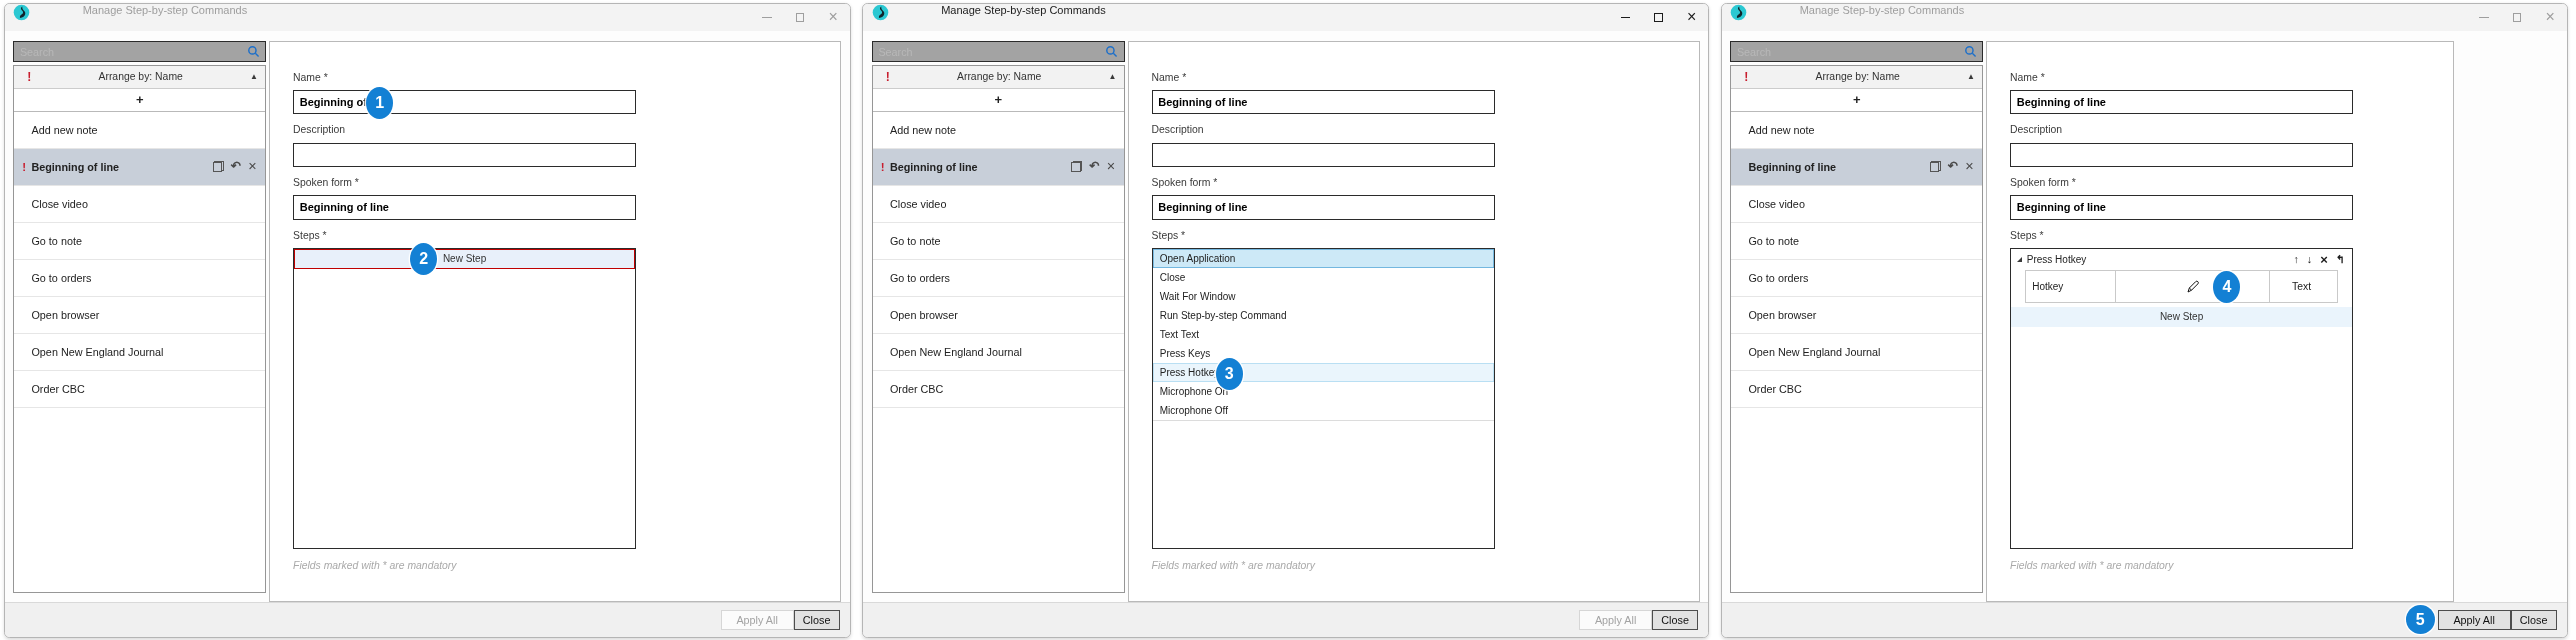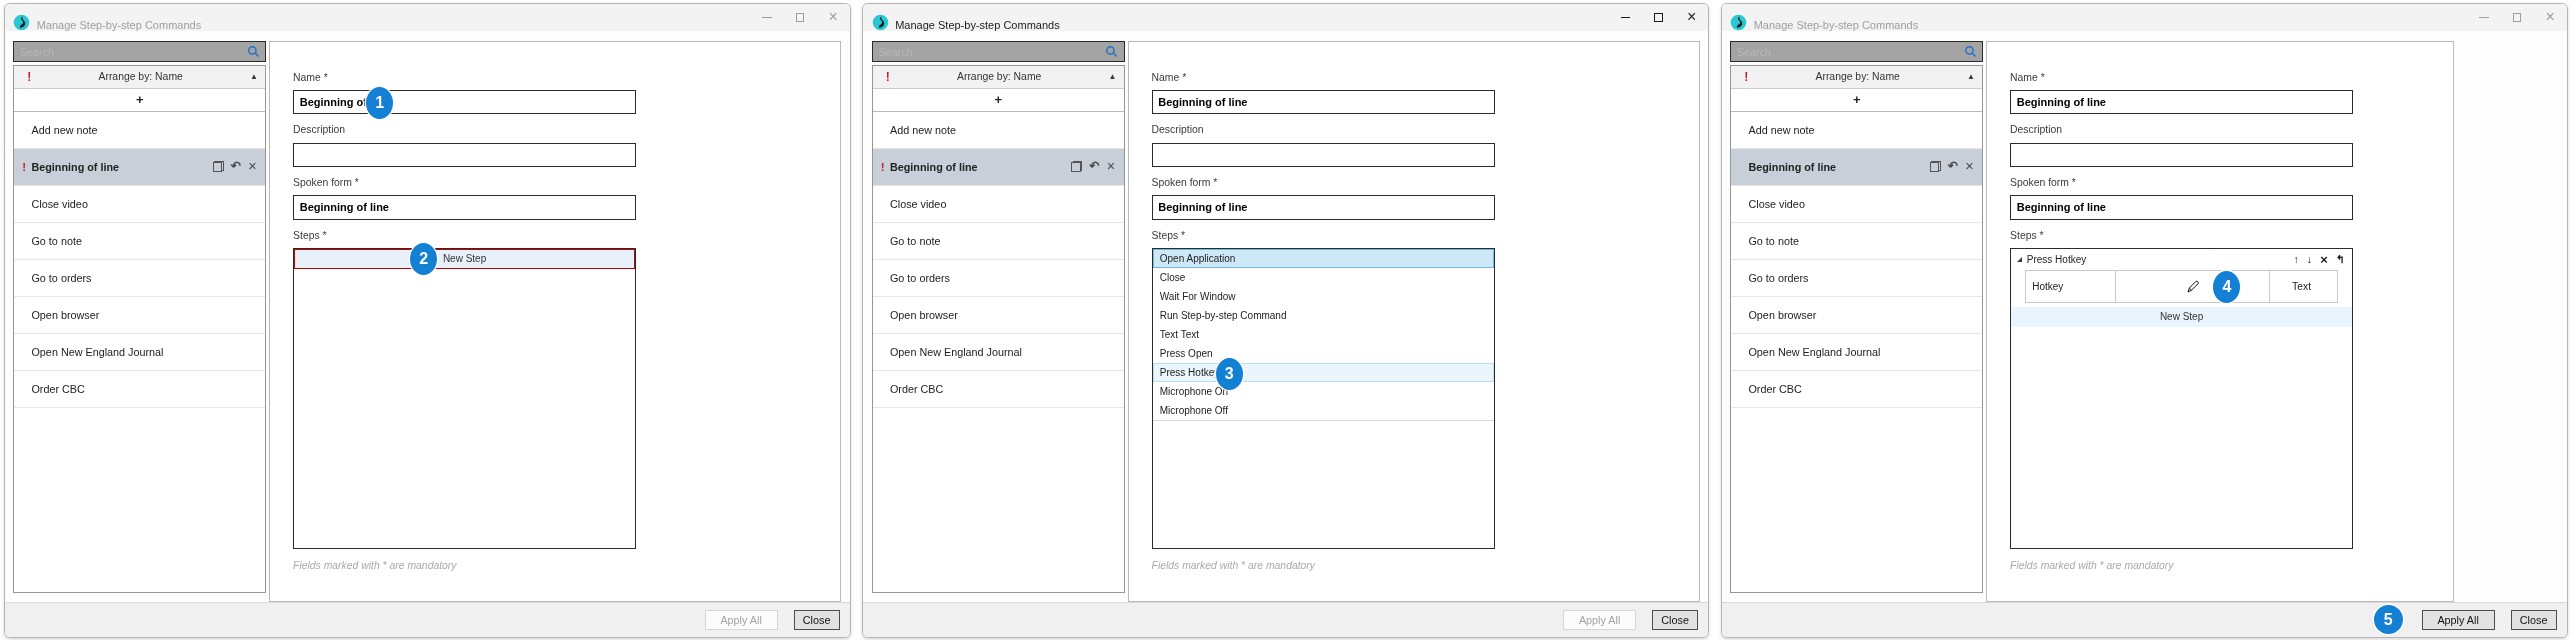--- a/index.html
+++ b/index.html
@@ -11,21 +11,21 @@
   }
   .stage { display:flex; gap:11.5px; padding:2.9px 0 0 3.6px; align-items:flex-start; }
 
   
   .window {
     width:847px; height:635px; background:#fdfdfd;
     border:0.7px solid #b5b5b5; border-radius:5.7px; overflow:hidden;
     box-shadow:0 1.4px 3.6px rgba(0,0,0,0.14);
     display:flex; flex-direction:column; position:relative;
   }
-  .titlebar { height:27px; flex:0 0 27px; background:#f3f3f3; display:flex; align-items:flex-end; padding-left:8.6px; }
+  .titlebar { height:27px; flex:0 0 27px; background:#f3f3f3; display:flex; align-items:flex-start; padding-left:8.6px;gap:46px; }
   .window.active  .titlebar { color:#1b1b1b; }
   .window.inactive .titlebar { color:#9e9e9e; }
   .app-icon { width:17px; height:17px; flex:0 0 17px; margin-right:6.5px; }
   .win-title { font-size:11px; flex:1; white-space:nowrap; overflow:hidden; }
   .win-controls { display:flex; height:27px; }
   .wc { width:33px; height:27px; display:flex; align-items:center; justify-content:center; cursor:default; }
   .wc .bar { width:9.3px; height:1.4px; background:currentColor; }
   .wc .box { width:8.6px; height:8.6px; border:1.1px solid currentColor; }
   .wc .x { font-size:16px; line-height:1; }
 
@@ -81,21 +81,21 @@
   .step-tools { margin-left:auto; display:flex; align-items:center; gap:8px; font-weight:bold; color:#1b1b1b; }
   .step-tools .tool { font-size:10.8px; line-height:1; }
   .step-tools .tool.del { font-size:13px; }
   .hotkey-table { margin-left:14.4px; width:313px; height:33px; border:0.7px solid #c9c9c9; display:flex; position:relative; background:#fff; }
   .hk-cell-label { flex:0 0 90px; border-right:0.7px solid #c9c9c9; display:flex; align-items:center; padding-left:5.7px; font-size:10px; color:#222; }
   .hk-cell-edit { flex:0 0 154px; border-right:0.7px solid #c9c9c9; display:flex; align-items:center; justify-content:center; }
   .hk-cell-value { flex:1; display:flex; align-items:center; padding-left:21.5px; font-size:10.4px; color:#222; }
   .pencil { width:16px; height:16px; }
 
   
-  .bottombar { height:35px; flex:0 0 35px; background:#f0f0f0; border-top:0.7px solid #d9d9d9; display:flex; align-items:center; justify-content:flex-end; padding-right:10px; gap:16px; }
+  .bottombar { height:35px; flex:0 0 35px; background:#f0f0f0; border-top:0.7px solid #d9d9d9; display:flex; align-items:center; justify-content:flex-end; padding-right:10px; }
   .btn { height:20px; display:flex; align-items:center; justify-content:center; font-size:10.8px; font-family:inherit; }
   .btn.apply { width:73px; }
   .btn.close { width:46px; }
   .btn.disabled { color:#a3a3a3; background:#fbfbfb; border:0.7px solid #d6d6d6; }
   .btn.enabled  { color:#111; background:#e2e2e2; border:0.7px solid #4d4d4d; }
 
   
   .badge {
     width:27px; height:32px; border-radius:50%;
     background:#1380d4; color:#fff; font-size:16px; font-weight:bold;
@@ -347,21 +347,21 @@
               </div>
               <div class="step-option">
                 <span>Run Step-by-step Command</span>
 
               </div>
               <div class="step-option">
                 <span>Text Text</span>
 
               </div>
               <div class="step-option">
-                <span>Press Open</span>
+                <span>Press Keys</span>
 
               </div>
               <div class="step-option hovered">
                 <span>Press Hotkey</span>
                 <div class="badge b-option">3</div>
               </div>
               <div class="step-option">
                 <span>Microphone On</span>
 
               </div>

